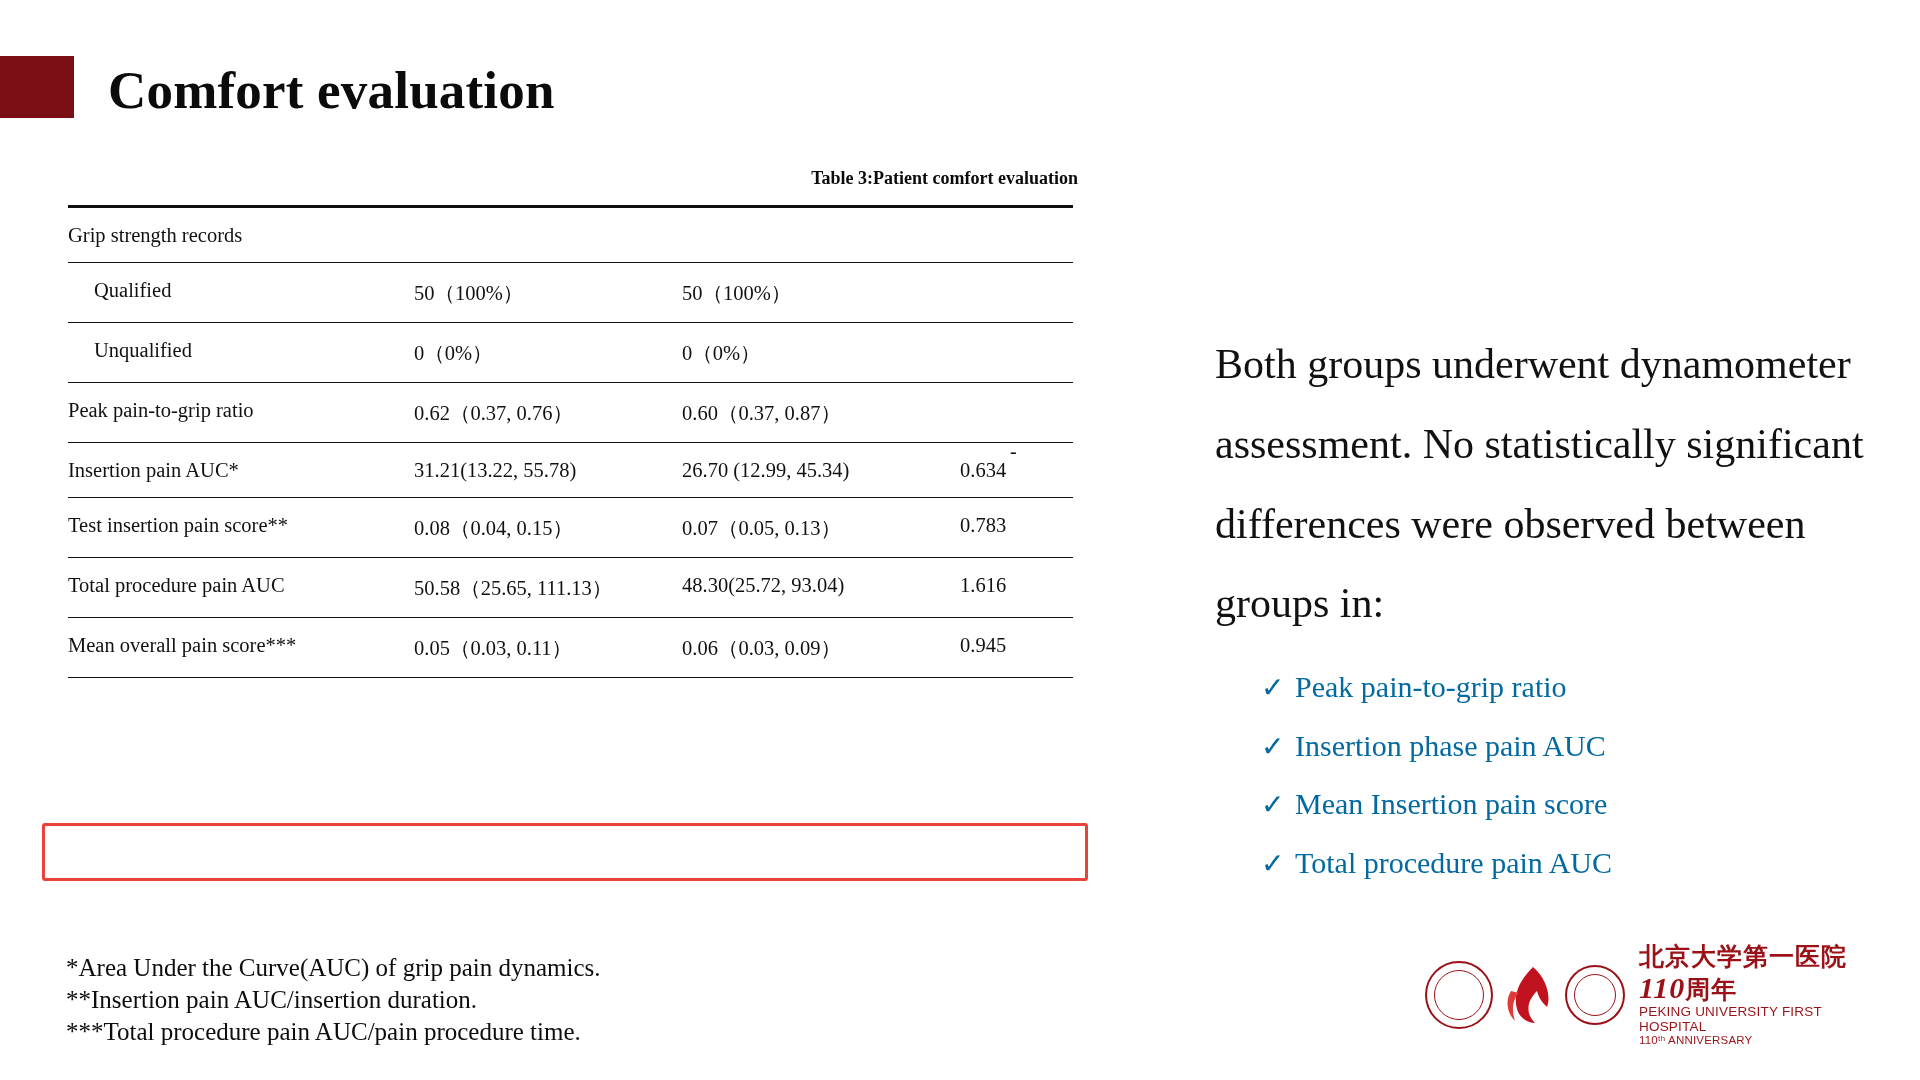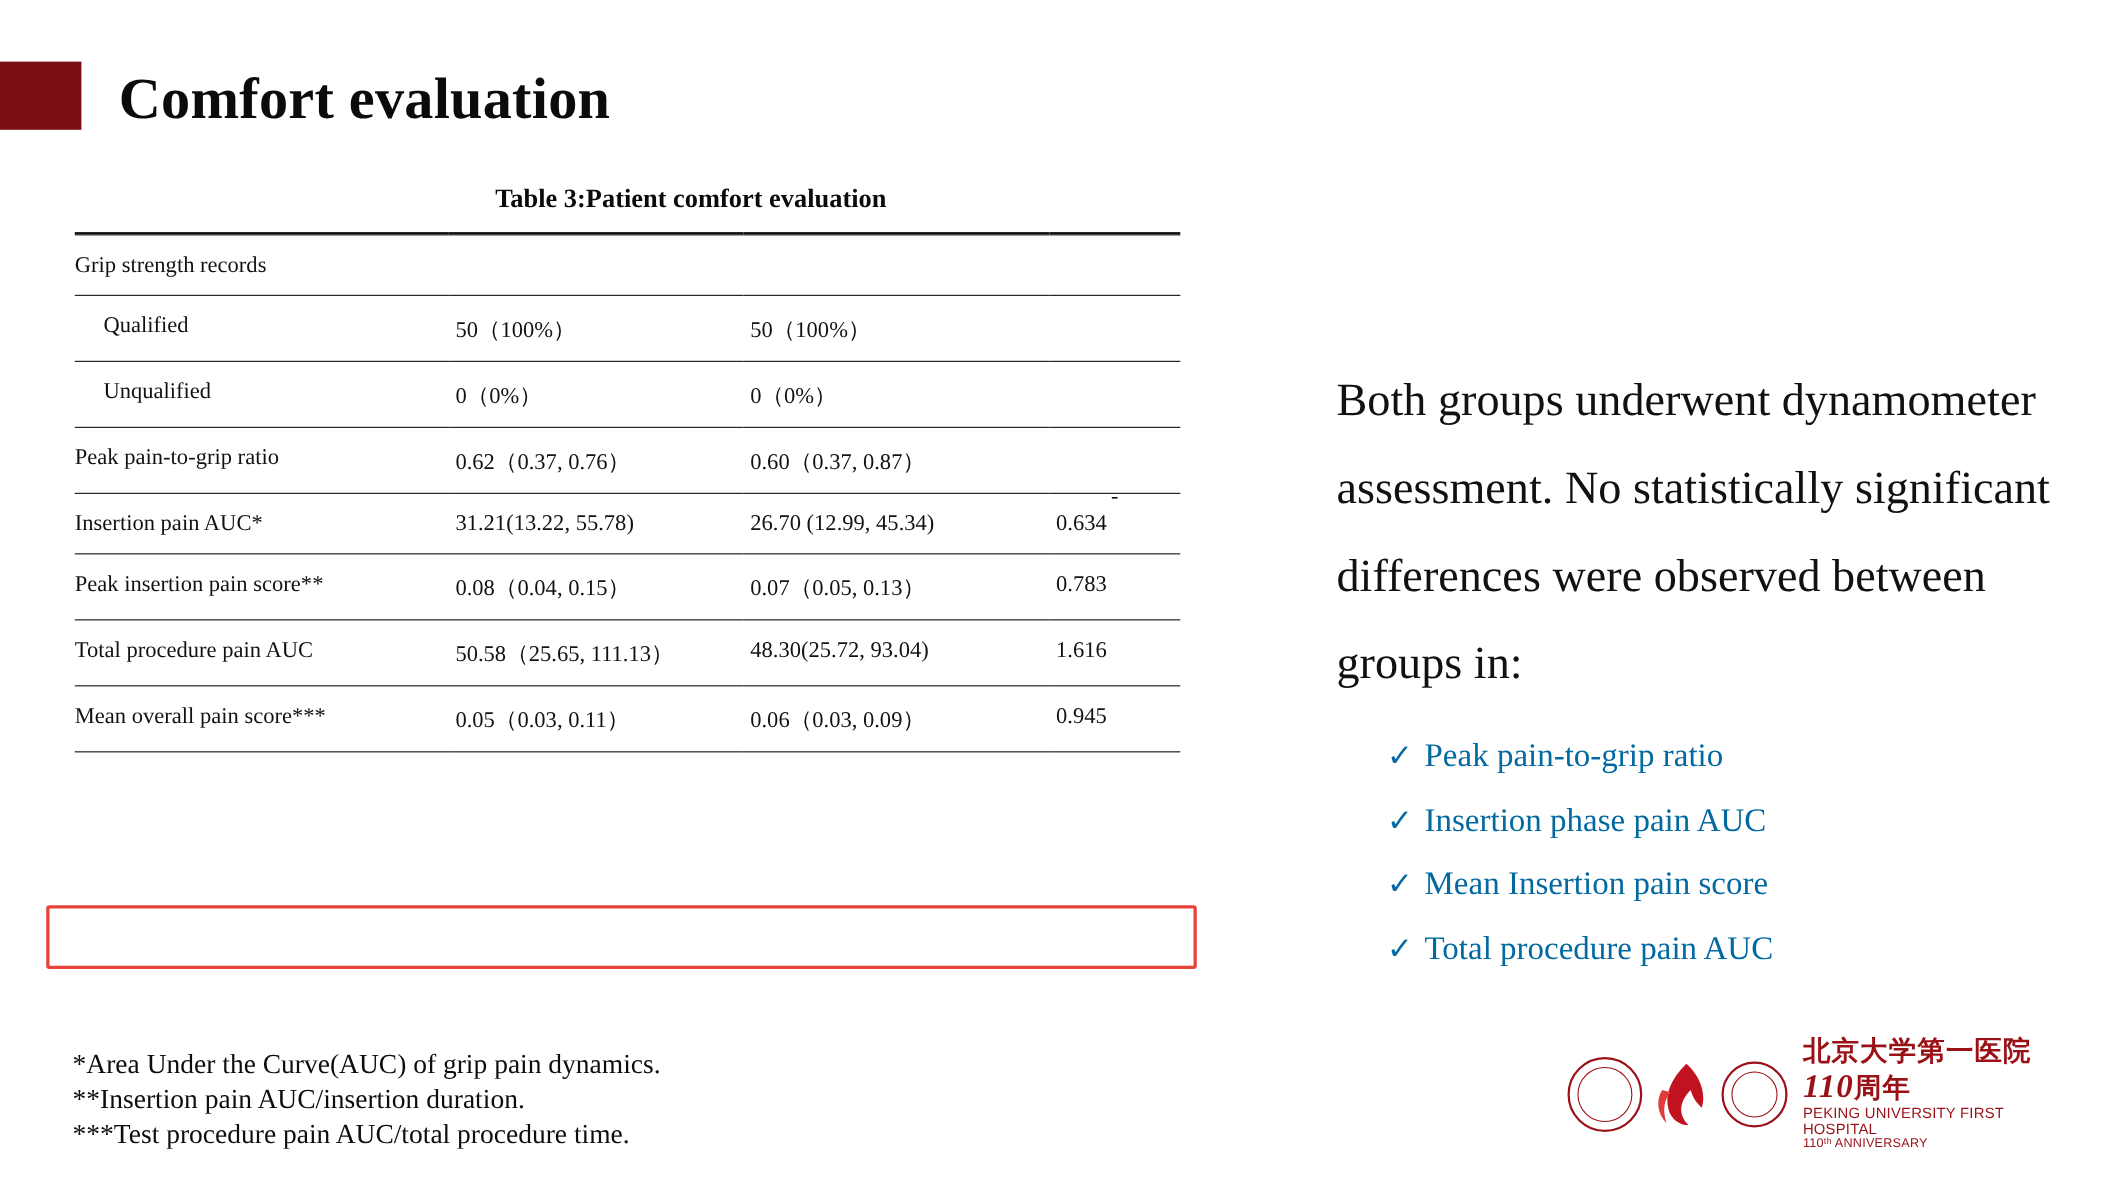--- a/index.html
+++ b/index.html
@@ -37,23 +37,23 @@
   }
 
   
   .table-wrap {
     position: absolute;
     left: 68px;
     top: 168px;
     width: 1010px;
   }
   .table-caption {
-    font-size: 24px;
+    font-size: 18px;
     font-weight: bold;
-    text-align: center;
+    text-align: right;
     margin: 0 0 16px 110px;
     color: #0b0b0b;
   }
   table.comfort {
     border-collapse: collapse;
     width: 1005px;
     font-size: 20.5px;
     color: #111;
   }
   table.comfort td, table.comfort th {
@@ -279,21 +279,21 @@
         <td>Insertion pain AUC*</td>
         <td class="c-test">31.21(13.22, 55.78)</td>
         <td class="c-ctrl">26.70 (12.99, 45.34)</td>
         <td class="c-p">0.634</td>
       </tr>
       <tr class="rule">
           <td colspan="4"></td>
         </tr>
 
       <tr class="data">
-        <td>Peak insertion pain score**</td>
+        <td>Test insertion pain score**</td>
         <td class="c-test">0.08（0.04, 0.15）</td>
         <td class="c-ctrl">0.07（0.05, 0.13）</td>
         <td class="c-p">0.783</td>
       </tr>
       <tr class="rule">
           <td colspan="4"></td>
         </tr>
 
       <tr class="data">
         <td>Total procedure pain AUC</td>
@@ -317,21 +317,21 @@
     </tbody>
   </table>
 </div>
 
 <div class="dash-cell">-</div>
 <div class="highlight-box"></div>
 
 <div class="footnotes">
   <div>*Area Under the Curve(AUC) of grip pain dynamics.</div>
   <div>**Insertion pain AUC/insertion duration.</div>
-  <div>***Test procedure pain AUC/total procedure time.</div>
+  <div>***Total procedure pain AUC/pain procedure time.</div>
 </div>
 
 <div class="right-col">
   <div class="right-para">Both groups underwent dynamometer assessment. No statistically significant differences were observed between groups in:</div>
   <div class="bullets">
     <div class="bullet">
       <span class="check">✓</span><span>Peak pain-to-grip ratio</span>
     </div>
     <div class="bullet">
       <span class="check">✓</span><span>Insertion phase pain AUC</span>

